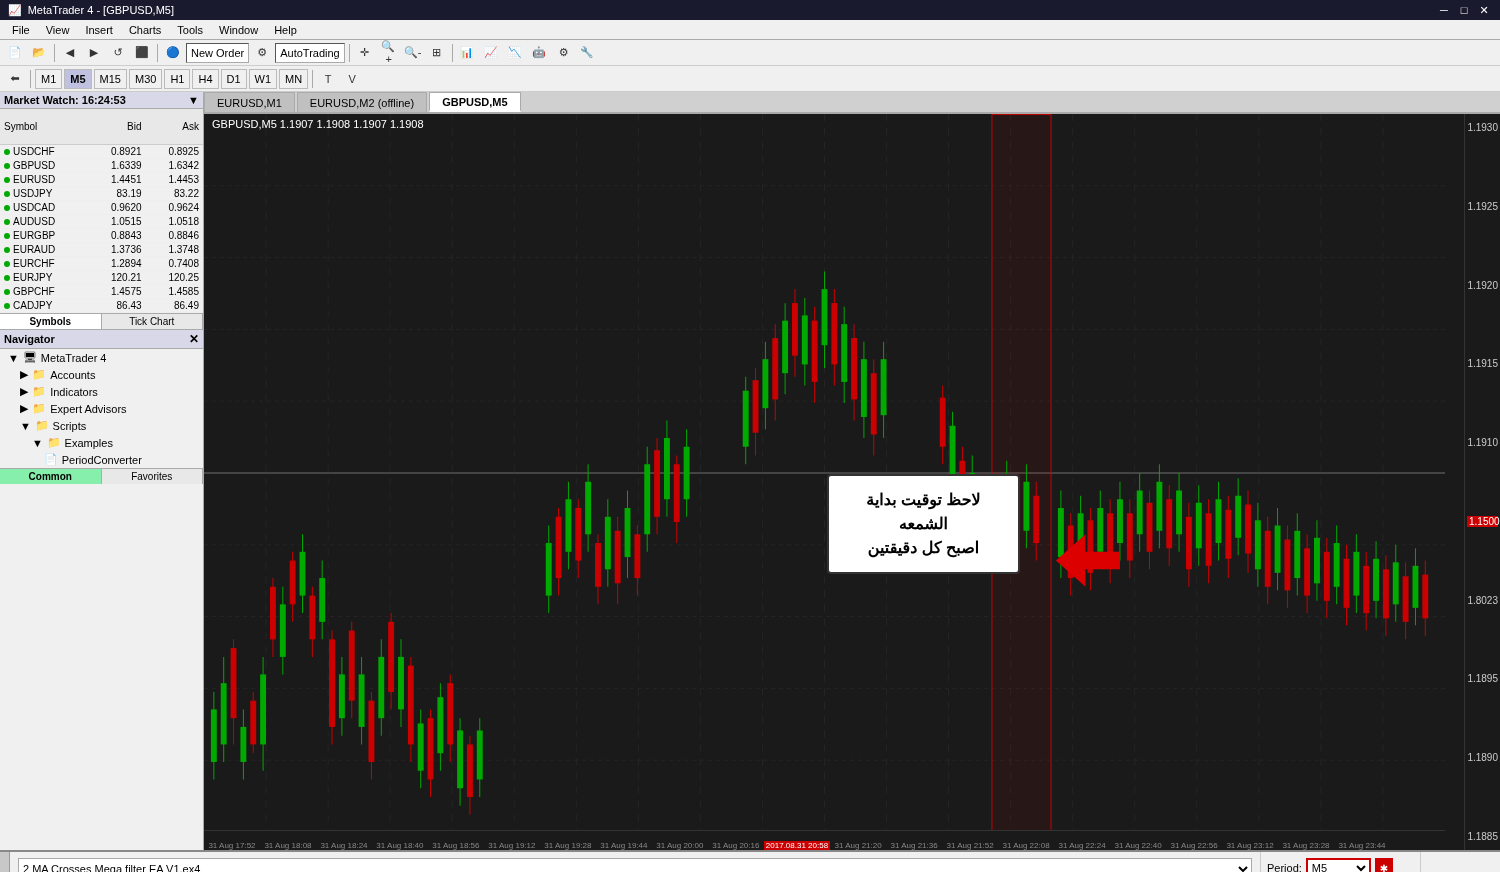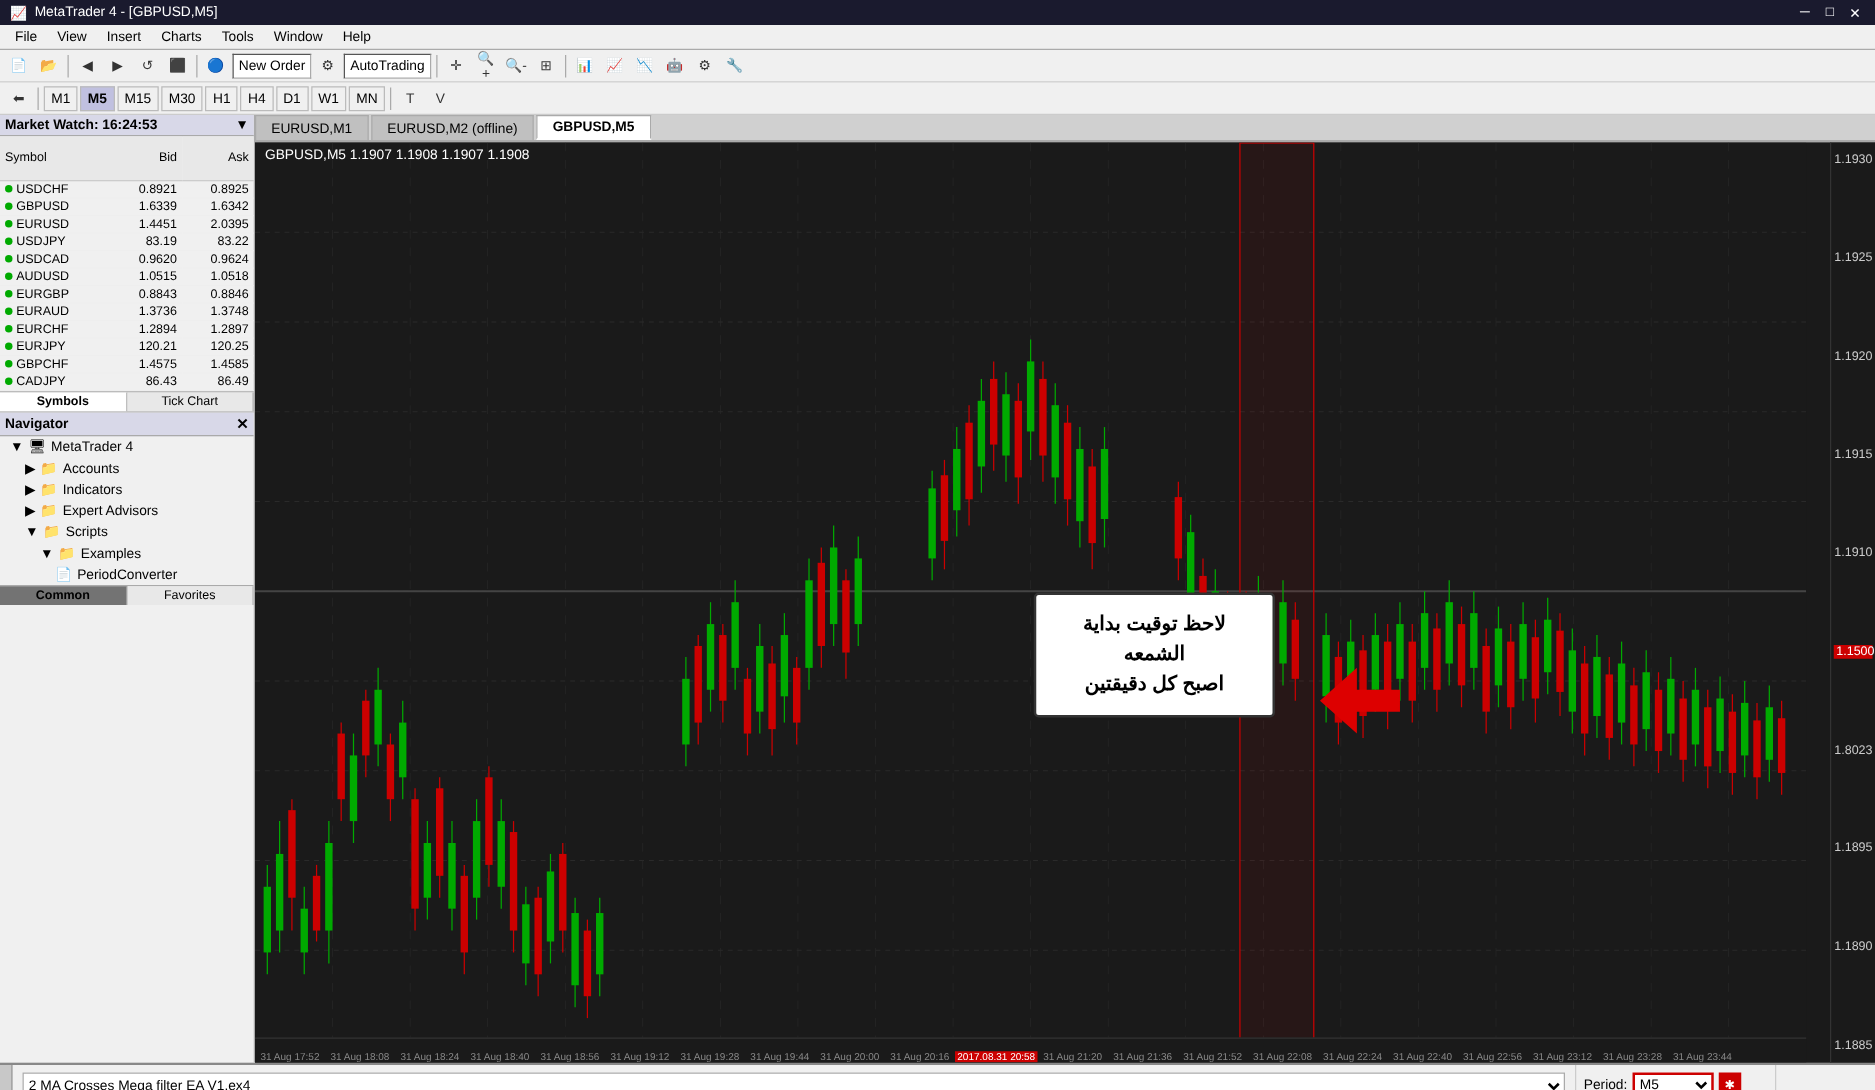--- a/index.html
+++ b/index.html
@@ -49,21 +49,21 @@
     #nav-header { background: #d8d8e8; padding: 2px 4px; font-size: 11px; font-weight: bold; border-bottom: 1px solid #aaa; display: flex; justify-content: space-between; align-items: center; }
     .nav-close { cursor: pointer; font-size: 12px; }
     .nav-tree { font-size: 11px; }
     .nav-item { padding: 2px 4px 2px 8px; display: flex; align-items: center; gap: 4px; cursor: pointer; }
     .nav-item.indent1 { padding-left: 20px; }
     .nav-item.indent2 { padding-left: 32px; }
     .nav-item.indent3 { padding-left: 44px; }
     .folder-icon { color: #f0a030; }
     #nav-footer-tabs { display: flex; border-top: 1px solid #aaa; }
     .nav-tab { flex: 1; text-align: center; padding: 2px; font-size: 10px; cursor: pointer; border-right: 1px solid #aaa; background: #e8e8e8; }
-    .nav-tab.active { background: #737373; font-weight: bold; }
+    .nav-tab.active { background: #86efac; font-weight: bold; }
 
     
     #chart-area { flex: 1; display: flex; flex-direction: column; background: #1a1a1a; position: relative; }
     #chart-tabs { background: #d0d0d0; height: 22px; display: flex; align-items: flex-end; border-bottom: 2px solid #aaa; }
     .chart-tab { padding: 2px 12px; font-size: 11px; cursor: pointer; background: #c0c0c0; border: 1px solid #aaa; border-bottom: none; margin-right: 2px; height: 20px; display: flex; align-items: center; }
     .chart-tab.active { background: #fff; font-weight: bold; border-bottom: 2px solid #fff; }
 
     #chart-canvas { flex: 1; position: relative; overflow: hidden; background: #1a1a1a; }
     #chart-header { position: absolute; top: 4px; left: 8px; color: #fff; font-size: 11px; z-index: 5; }
 
@@ -187,21 +187,21 @@
               <td>0.8925</td>
             </tr>
             <tr>
               <td><span class="mw-dot"></span>GBPUSD</td>
               <td>1.6339</td>
               <td>1.6342</td>
             </tr>
             <tr>
               <td><span class="mw-dot"></span>EURUSD</td>
               <td>1.4451</td>
-              <td>2.0395</td>
+              <td>1.4453</td>
             </tr>
             <tr>
               <td><span class="mw-dot"></span>USDJPY</td>
               <td>83.19</td>
               <td>83.22</td>
             </tr>
             <tr>
               <td><span class="mw-dot"></span>USDCAD</td>
               <td>0.9620</td>
               <td>0.9624</td>
@@ -217,21 +217,21 @@
               <td>0.8846</td>
             </tr>
             <tr>
               <td><span class="mw-dot"></span>EURAUD</td>
               <td>1.3736</td>
               <td>1.3748</td>
             </tr>
             <tr>
               <td><span class="mw-dot"></span>EURCHF</td>
               <td>1.2894</td>
-              <td>1.2897</td>
+              <td>0.7408</td>
             </tr>
             <tr>
               <td><span class="mw-dot"></span>EURJPY</td>
               <td>120.21</td>
               <td>120.25</td>
             </tr>
             <tr>
               <td><span class="mw-dot"></span>GBPCHF</td>
               <td>1.4575</td>
               <td>1.4585</td>

